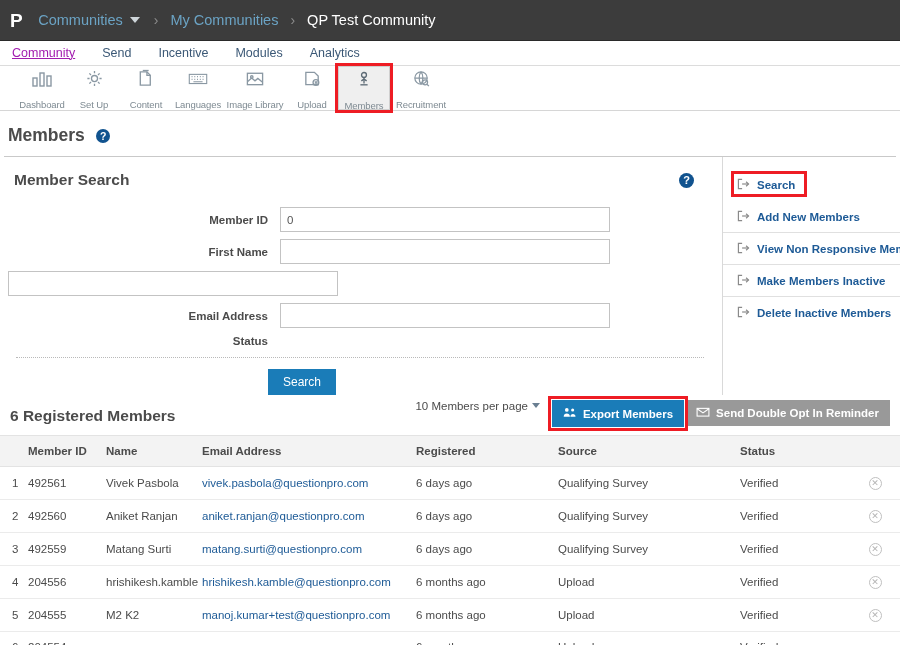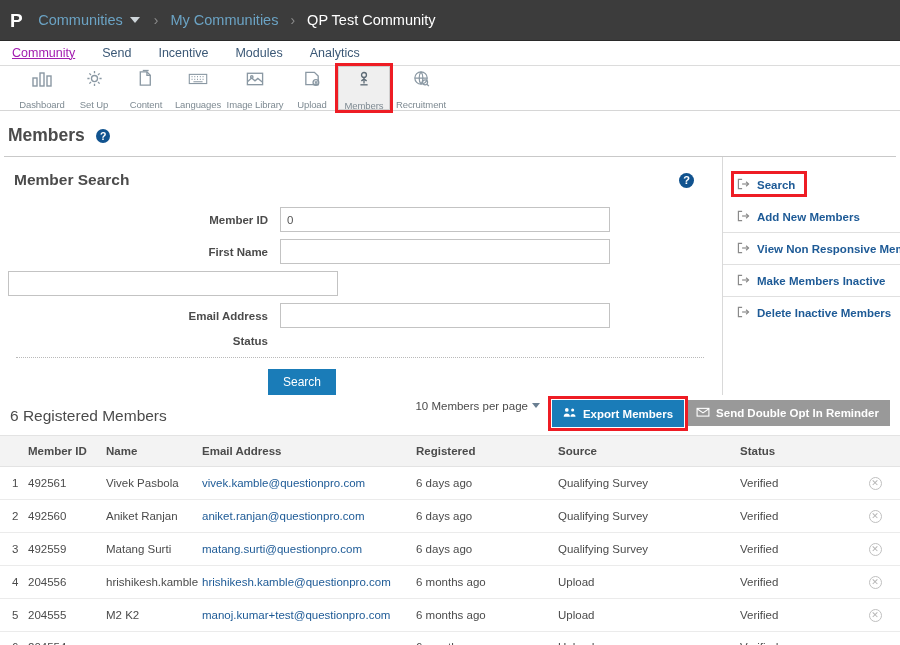--- a/index.html
+++ b/index.html
@@ -284,21 +284,21 @@
   
   .reg-bar {
     display: flex;
     align-items: center;
     padding: 8px 0 6px 10px;
     position: relative;
     height: 40px;
   }
   .reg-title {
     font-size: 15.5px;
-    font-weight: normal;
+    font-weight: bold;
     color: #4b4b4b;
   }
   .reg-right {
     position: absolute;
     right: 10px; top: 5px;
     display: flex;
     align-items: flex-start;
   }
   .perpage {
     font-size: 11.5px;
@@ -683,21 +683,21 @@
       <th class="c-stat">Status</th>
       <th class="c-act"></th>
     </tr>
   </thead>
   <tbody>
 
     <tr>
       <td class="c-idx">1</td>
       <td class="c-id">492561</td>
       <td class="c-name">Vivek Pasbola</td>
-      <td class="c-email"><a class="email-link" href="#">vivek.kamble@questionpro.com</a></td>
+      <td class="c-email"><a class="email-link" href="#">vivek.pasbola@questionpro.com</a></td>
       <td class="c-reg">6 days ago</td>
       <td class="c-src">Qualifying Survey</td>
       <td class="c-stat">Verified</td>
       <td class="c-act"><span class="del-icon">✕</span></td>
     </tr>
 
     <tr>
       <td class="c-idx">2</td>
       <td class="c-id">492560</td>
       <td class="c-name">Aniket Ranjan</td>

